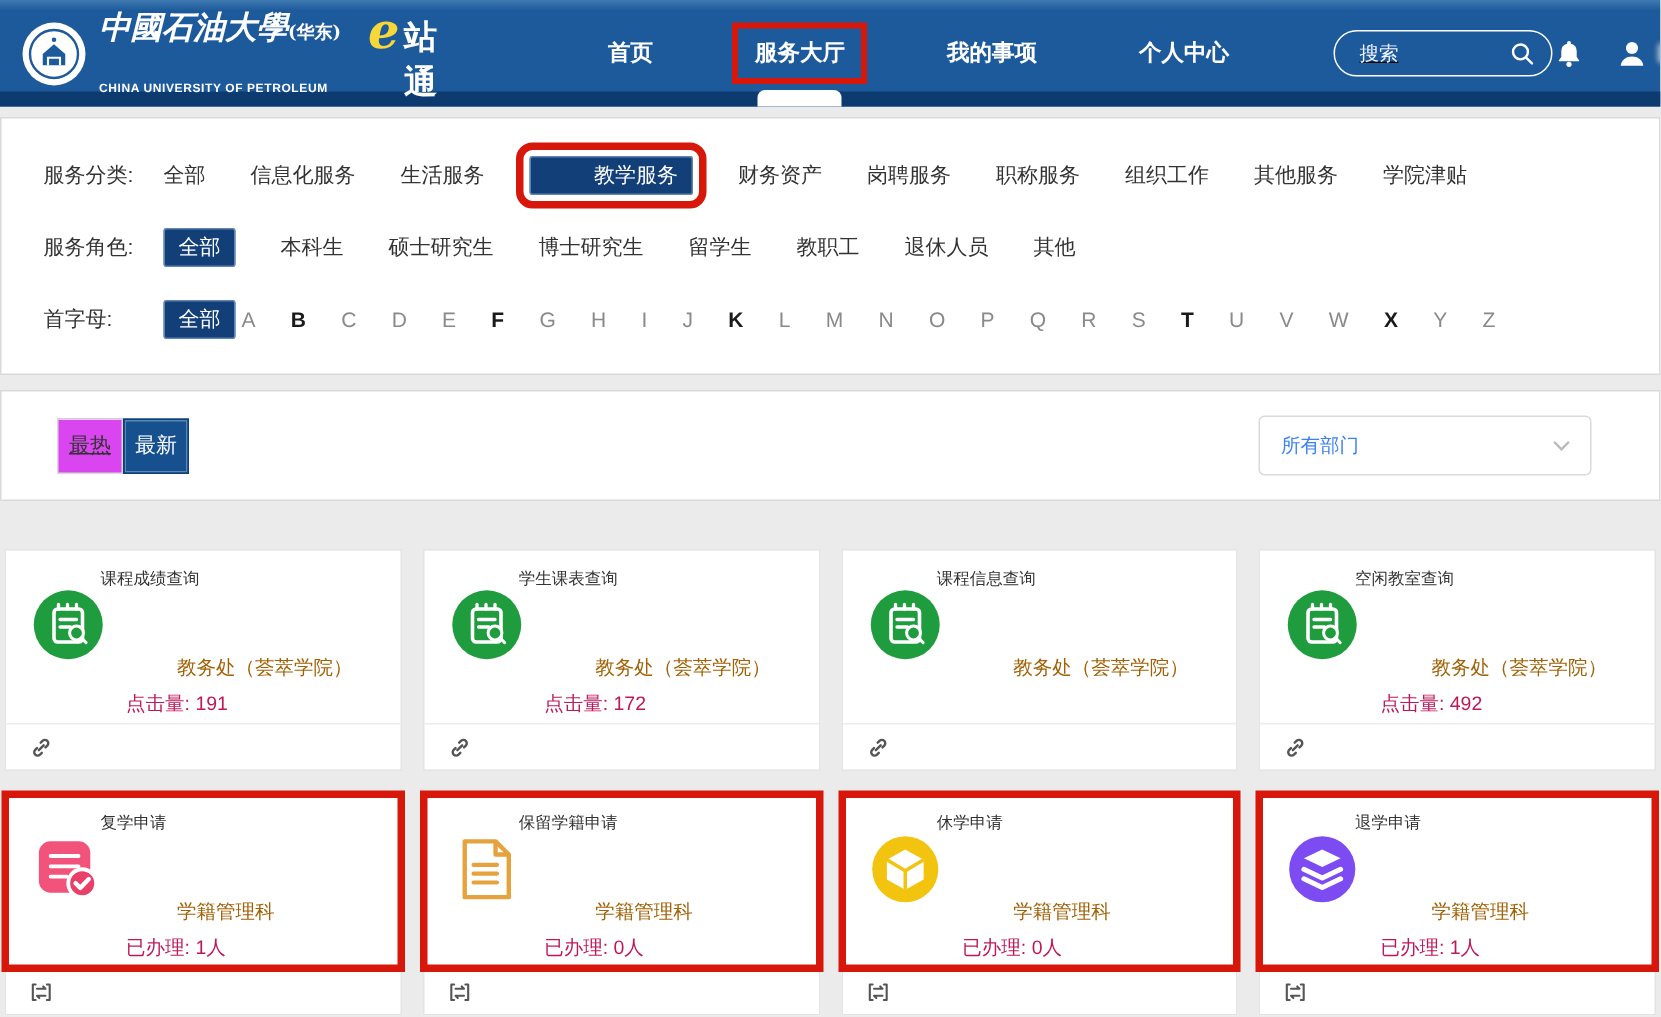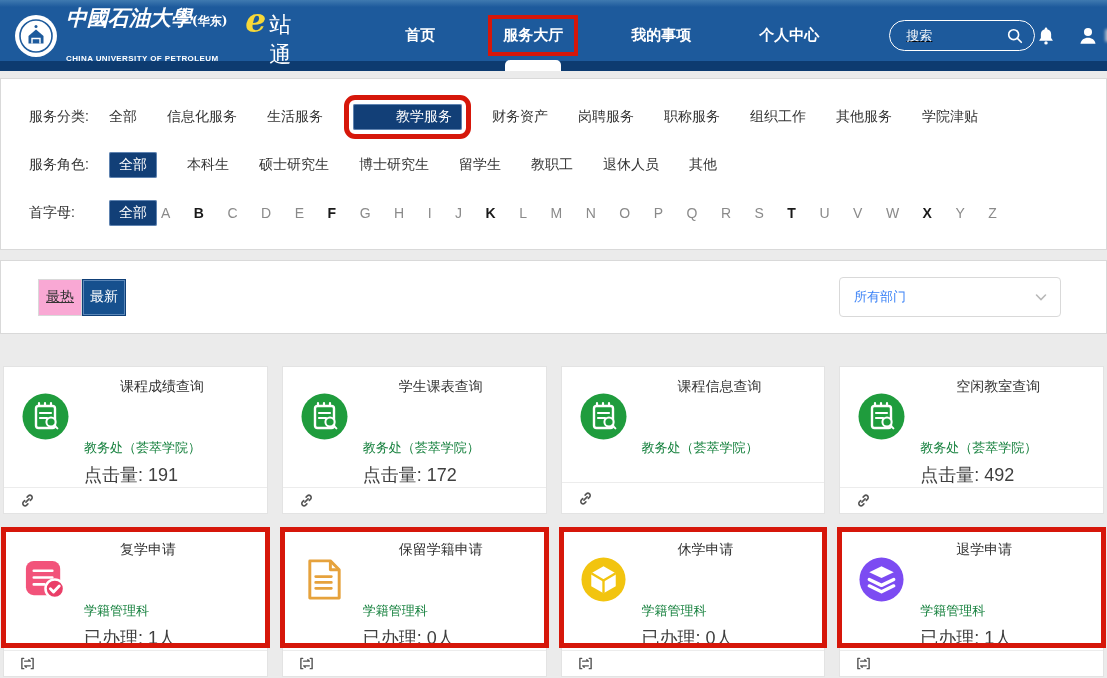--- a/index.html
+++ b/index.html
@@ -14,21 +14,21 @@
     background:#0d3b70; z-index:1; }
   .logo-group { display:flex; align-items:center; gap:8px; height:100%; position:relative; z-index:2; }
   .seal { width:44px; height:44px; flex:0 0 auto; }
   .uni-name { display:flex; flex-direction:column; color:#fff; line-height:1.05;gap:24px; }
   .uni-zh { font-family:"DejaVu Serif", serif; font-style:italic; font-weight:bold; font-size:21px; white-space:nowrap; }
   .uni-zh .suffix { font-size:12px; font-style:normal; }
   .uni-en { font-size:8px; font-weight:bold; letter-spacing:.4px; margin-top:2px; white-space:nowrap; }
   .brand { display:flex; align-items:baseline; margin-left:10px; }
   .brand-e { color:#f7d838; font-size:33px; font-weight:bold; font-style:italic;
     font-family:"DejaVu Serif", serif; }
-  .brand-txt { color:#fff; font-size:22px; font-weight:normal; letter-spacing:2px; margin-left:3px;text-align:center; }
+  .brand-txt { color:#fff; font-size:22px; font-weight:bold; letter-spacing:2px; margin-left:3px;text-align:center; }
 
   .nav { display:flex; height:100%; margin-left:78px; position:relative; z-index:2; }
   .nav-item { height:100%; display:flex; align-items:center; position:relative;
     padding:0 26px; cursor:pointer; }
   .nav-label { color:#fff; font-size:15px; font-weight:bold; white-space:nowrap; padding:4px 8px; }
   .nav-item.annotated .nav-label { outline:4px solid #d6170a; outline-offset:3px; }
   .nav-item.active::after { content:""; position:absolute; left:50%; transform:translateX(-50%);
     bottom:0; width:56px; height:11px; background:#fff; border-radius:5px 5px 0 0; z-index:3; }
 
   .search-pill { margin-left:36px; position:relative; z-index:2; width:168px; height:31px;
@@ -59,38 +59,38 @@
   .letter { font-size:14px; color:#8a8a8a; cursor:pointer; }
   .letter.active { color:#1a1a1a; font-weight:bold; }
 
   
   .toolbar-panel { margin-top:10px; background:#fff; border:1px solid #d9d9d9;
     height:74px; display:flex; align-items:center; justify-content:space-between;
     padding:0 45px 0 37px; }
   .sort-tabs { display:flex; }
   .tab { width:44px; height:37px; display:flex; align-items:center; justify-content:center;
     font-size:14px; cursor:pointer; }
-  .tab.plain { background:#f9a8d4; border:1px solid #d9d9d9; color:#333;text-decoration:underline; }
+  .tab.plain { background:#d946ef; border:1px solid #d9d9d9; color:#333;text-decoration:underline; }
   .tab.active { background:#16508e; border:1px solid #0f3f77; color:#fff;
     box-shadow:inset 0 0 0 1px rgba(160,190,225,.5); }
   .dept-select { width:222px; height:40px; border:1px solid #d9d9d9; border-radius:4px;
     display:flex; align-items:center; justify-content:space-between; padding:0 12px 0 14px;
     font-size:13px; color:#3b82f6; background:#fff; cursor:pointer; }
   .chev { width:14px; height:14px; }
 
   
   .cards { margin-top:32px; padding:0 3px; display:grid;
     grid-template-columns:repeat(4,1fr); gap:15px 14px; }
   .card { position:relative; background:#fff; border:1px solid #e3e3e3; height:148px;
     display:flex; flex-direction:column; }
   .card-main { flex:1; position:relative; padding:11px 14px 0; }
   .icon-wrap { position:absolute; left:18px; top:26px; width:47px; height:47px; }
-  .card-title { margin-left:102px; font-size:14px; color:#333; cursor:pointer; }
-  .card-org { margin-left:66px; margin-top:43px; font-size:13px; color:#15803d; }
-  .card-metric { margin-left:66px; margin-top:6px; font-size:18px; color:#404040; }
+  .card-title { margin-left:49px; font-size:11px; color:#333; cursor:pointer; }
+  .card-org { margin-left:100px; margin-top:43px; font-size:13px; color:#a16207; }
+  .card-metric { margin-left:66px; margin-top:6px; font-size:13px; color:#be185d; }
   .card-footer { height:31px; border-top:1px solid #ececec; display:flex; align-items:center;
     padding-left:16px; }
   .foot-icon { width:15px; height:15px; cursor:pointer; }
   .card-ann { position:absolute; left:-3px; right:-3px; top:-3px; bottom:28px;
     border:5px solid #d6170a; pointer-events:none; z-index:2; }
 </style>
 </head>
 <body>
 
 <div class="header">

